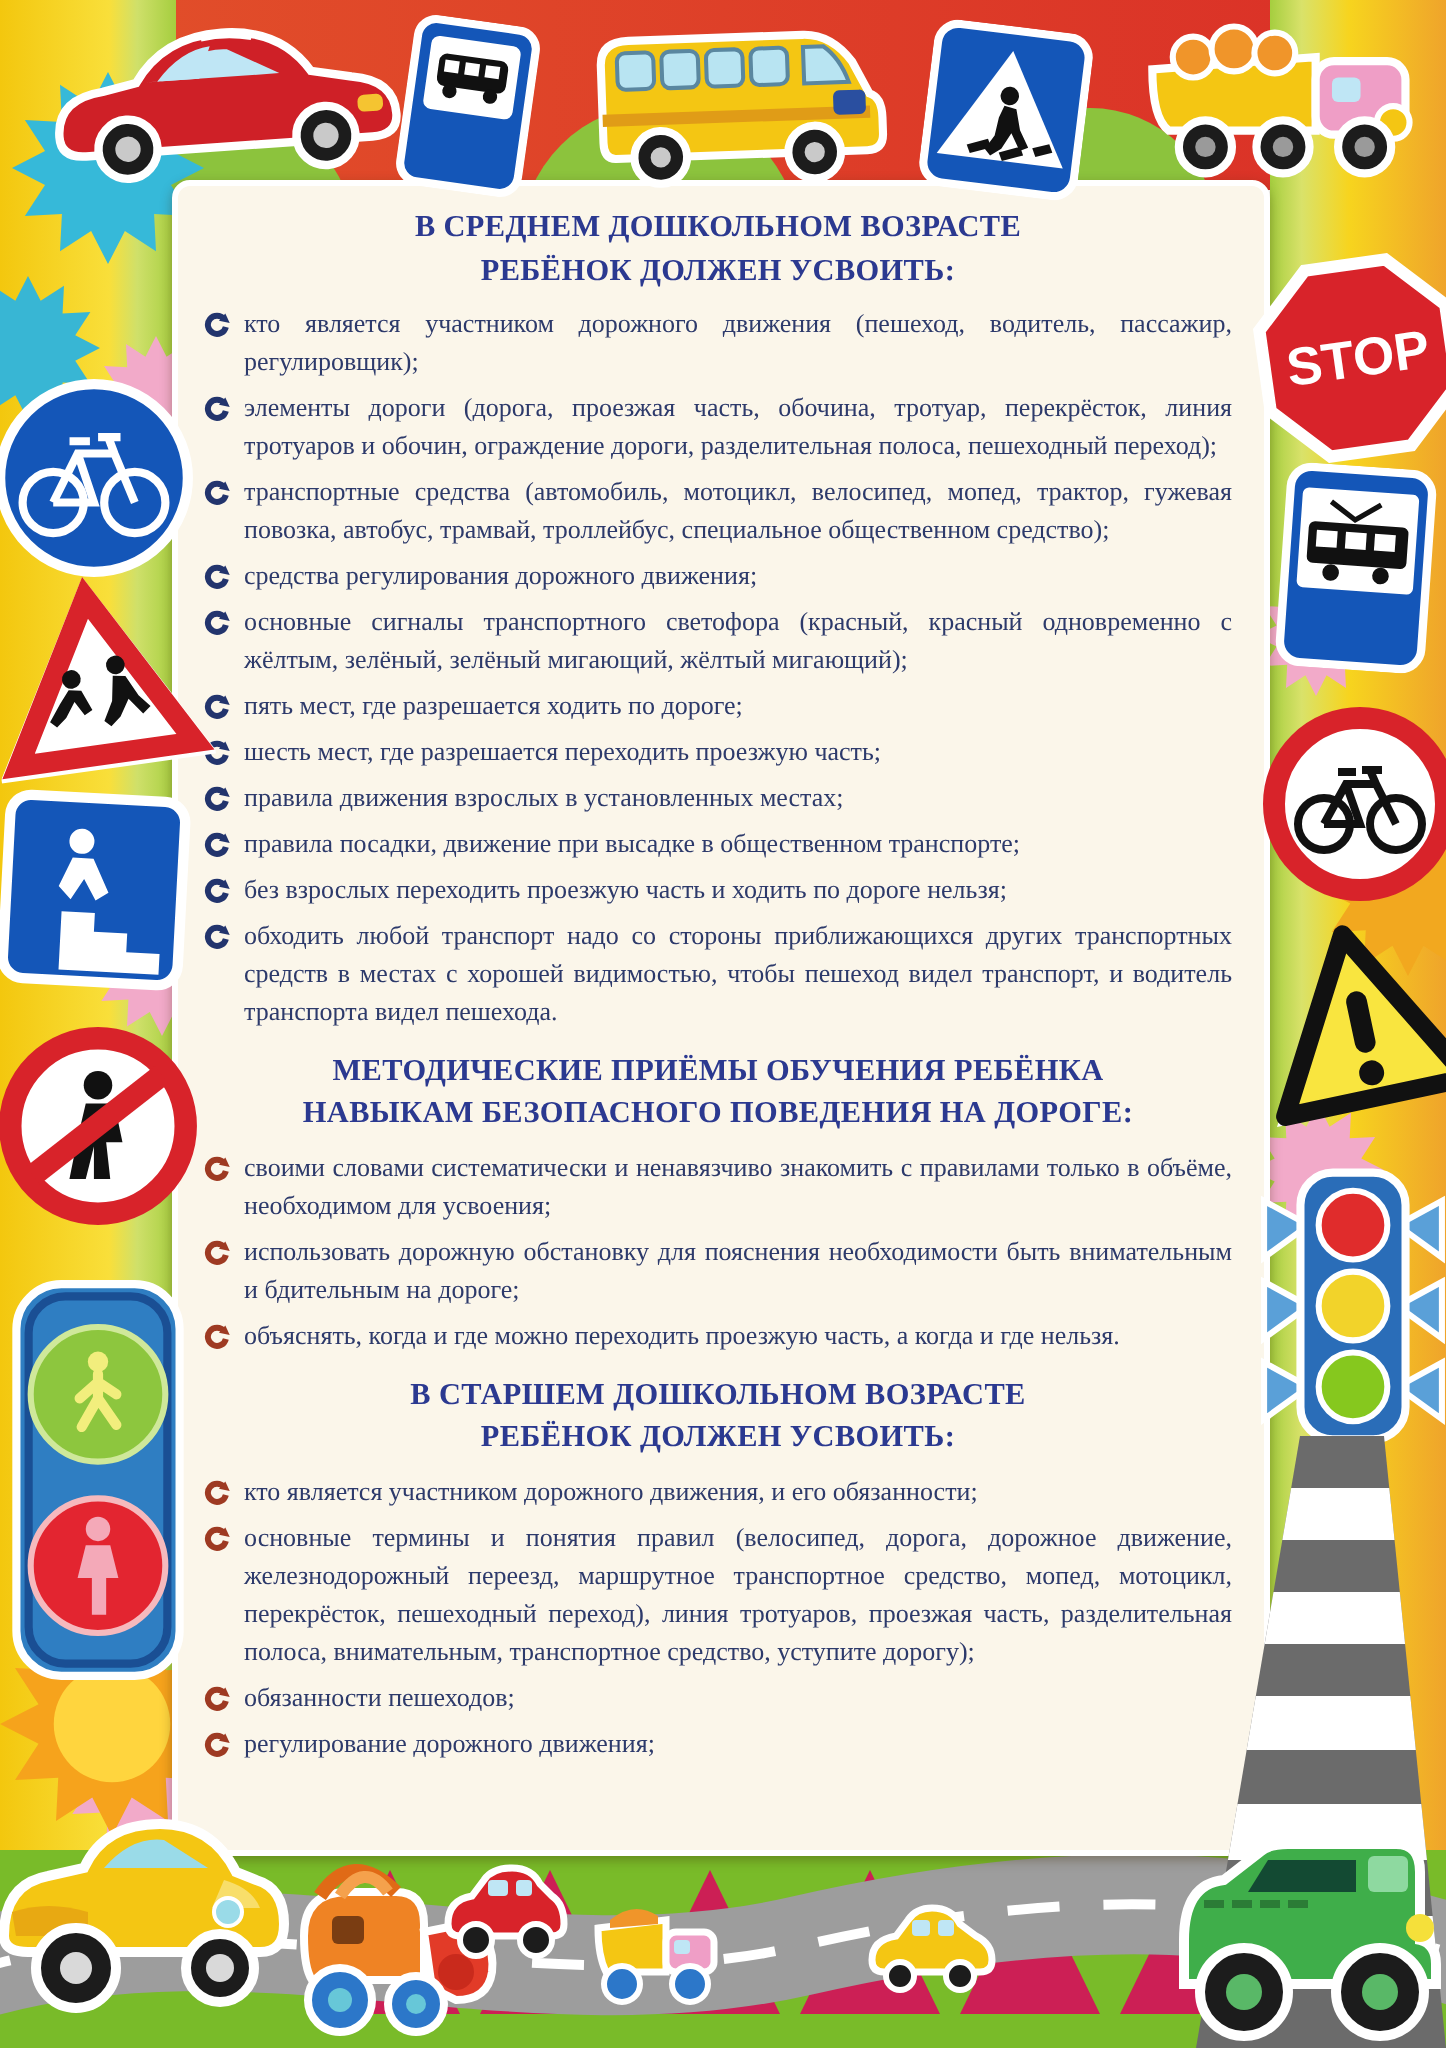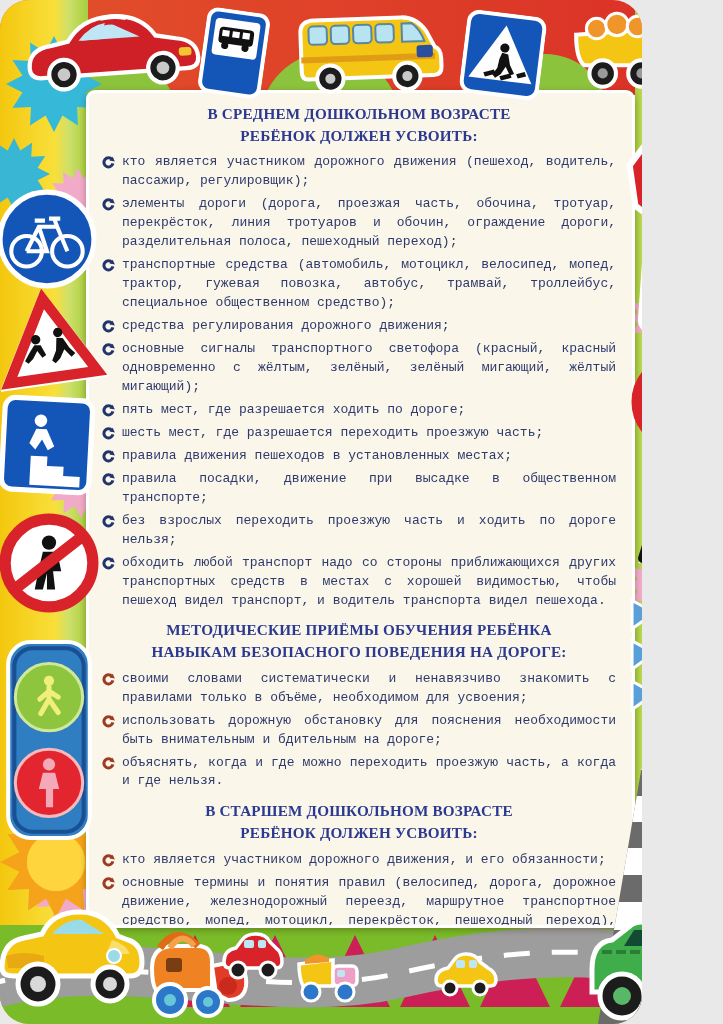--- a/index.html
+++ b/index.html
@@ -1,17 +1,17 @@
 <!DOCTYPE html>
 <html><head>
 <meta charset="utf-8">
 <style>
   html,body{margin:0;padding:0;background:#e9e9e9;}
-  .stage{position:relative;width:642px;height:1024px;overflow:hidden;background:#fff;
-         font-family:"Liberation Serif",serif;border-radius:29px;}
+  .stage{position:relative;width:723px;height:1024px;overflow:hidden;background:#fff;
+         font-family:"Liberation Serif",serif;}
   
   .frame{position:absolute;z-index:0;}
   .frame-top{left:0;top:0;width:723px;height:95px;background:linear-gradient(90deg,#e2512a,#da2f27);}
   .frame-left{left:0;top:0;width:88px;height:1024px;background:linear-gradient(90deg,#f3c70e,#f9df3a 62%,#cfe06a 78%,#a5ce3f);}
   .frame-right{left:635px;top:0;width:88px;height:1024px;background:linear-gradient(90deg,#a5ce3f,#d9e26a 18%,#f7d41e 45%,#efa42b);}
   .frame-bottom{left:0;top:925px;width:723px;height:99px;background:#79bb29;}
   .deco{position:absolute;z-index:1;}
   .art{position:absolute;z-index:3;}
   
   .panel{position:absolute;z-index:2;left:86px;top:90px;width:549px;height:838px;
@@ -21,21 +21,21 @@
   .sec-heading{color:#2b3990;font-weight:bold;text-align:center;font-size:15.2px;
                line-height:1.42;margin:9px 0 7px;white-space:pre-line;letter-spacing:.2px;}
   .sec0 .sec-heading{margin-top:2px;}
   ul.items{list-style:none;margin:0;padding:0;}
   li.item{display:flex;gap:7px;margin:4px 0;color:#2d3a6b;font-size:13px;
           line-height:1.46;text-align:justify;}
   li.item .bullet{flex:none;width:13px;height:13px;margin-top:3px;}
   li.item .bullet svg{width:13px;height:13px;display:block;}
   .sec0 .bullet{color:#22346d;}
   .sec1 .bullet,.sec2 .bullet{color:#9e3a22;}
-  li.item .txt{flex:1;font-family:Liberation Mono, monospace;}
+  li.item .txt{flex:1;}
 </style>
 </head>
 <body>
 
 <div class="stage">
 
   <div class="frame frame-top"></div>
   <div class="frame frame-left"></div>
   <div class="frame frame-right"></div>
   <div class="frame frame-bottom"></div>
@@ -161,21 +161,21 @@
             </span>
             <span class="txt">шесть мест, где разрешается переходить проезжую часть;</span>
           </li>
         <li class="item">
             <span class="bullet">
               <svg viewBox="0 0 20 20">
                 <path d="M15.5 5.5 A7 7 0 1 0 16.8 11.5" fill="none" stroke="currentColor" stroke-width="4.6"></path>
                 <path d="M11.5 6.8 L19.8 8.4 L16.4 1.2 Z" fill="currentColor"></path>
               </svg>
             </span>
-            <span class="txt">правила движения пешеходов в установленных местах;</span>
+            <span class="txt">правила движения взрослых в установленных местах;</span>
           </li>
         <li class="item">
             <span class="bullet">
               <svg viewBox="0 0 20 20">
                 <path d="M15.5 5.5 A7 7 0 1 0 16.8 11.5" fill="none" stroke="currentColor" stroke-width="4.6"></path>
                 <path d="M11.5 6.8 L19.8 8.4 L16.4 1.2 Z" fill="currentColor"></path>
               </svg>
             </span>
             <span class="txt">правила посадки, движение при высадке в общественном транспорте;</span>
           </li>

